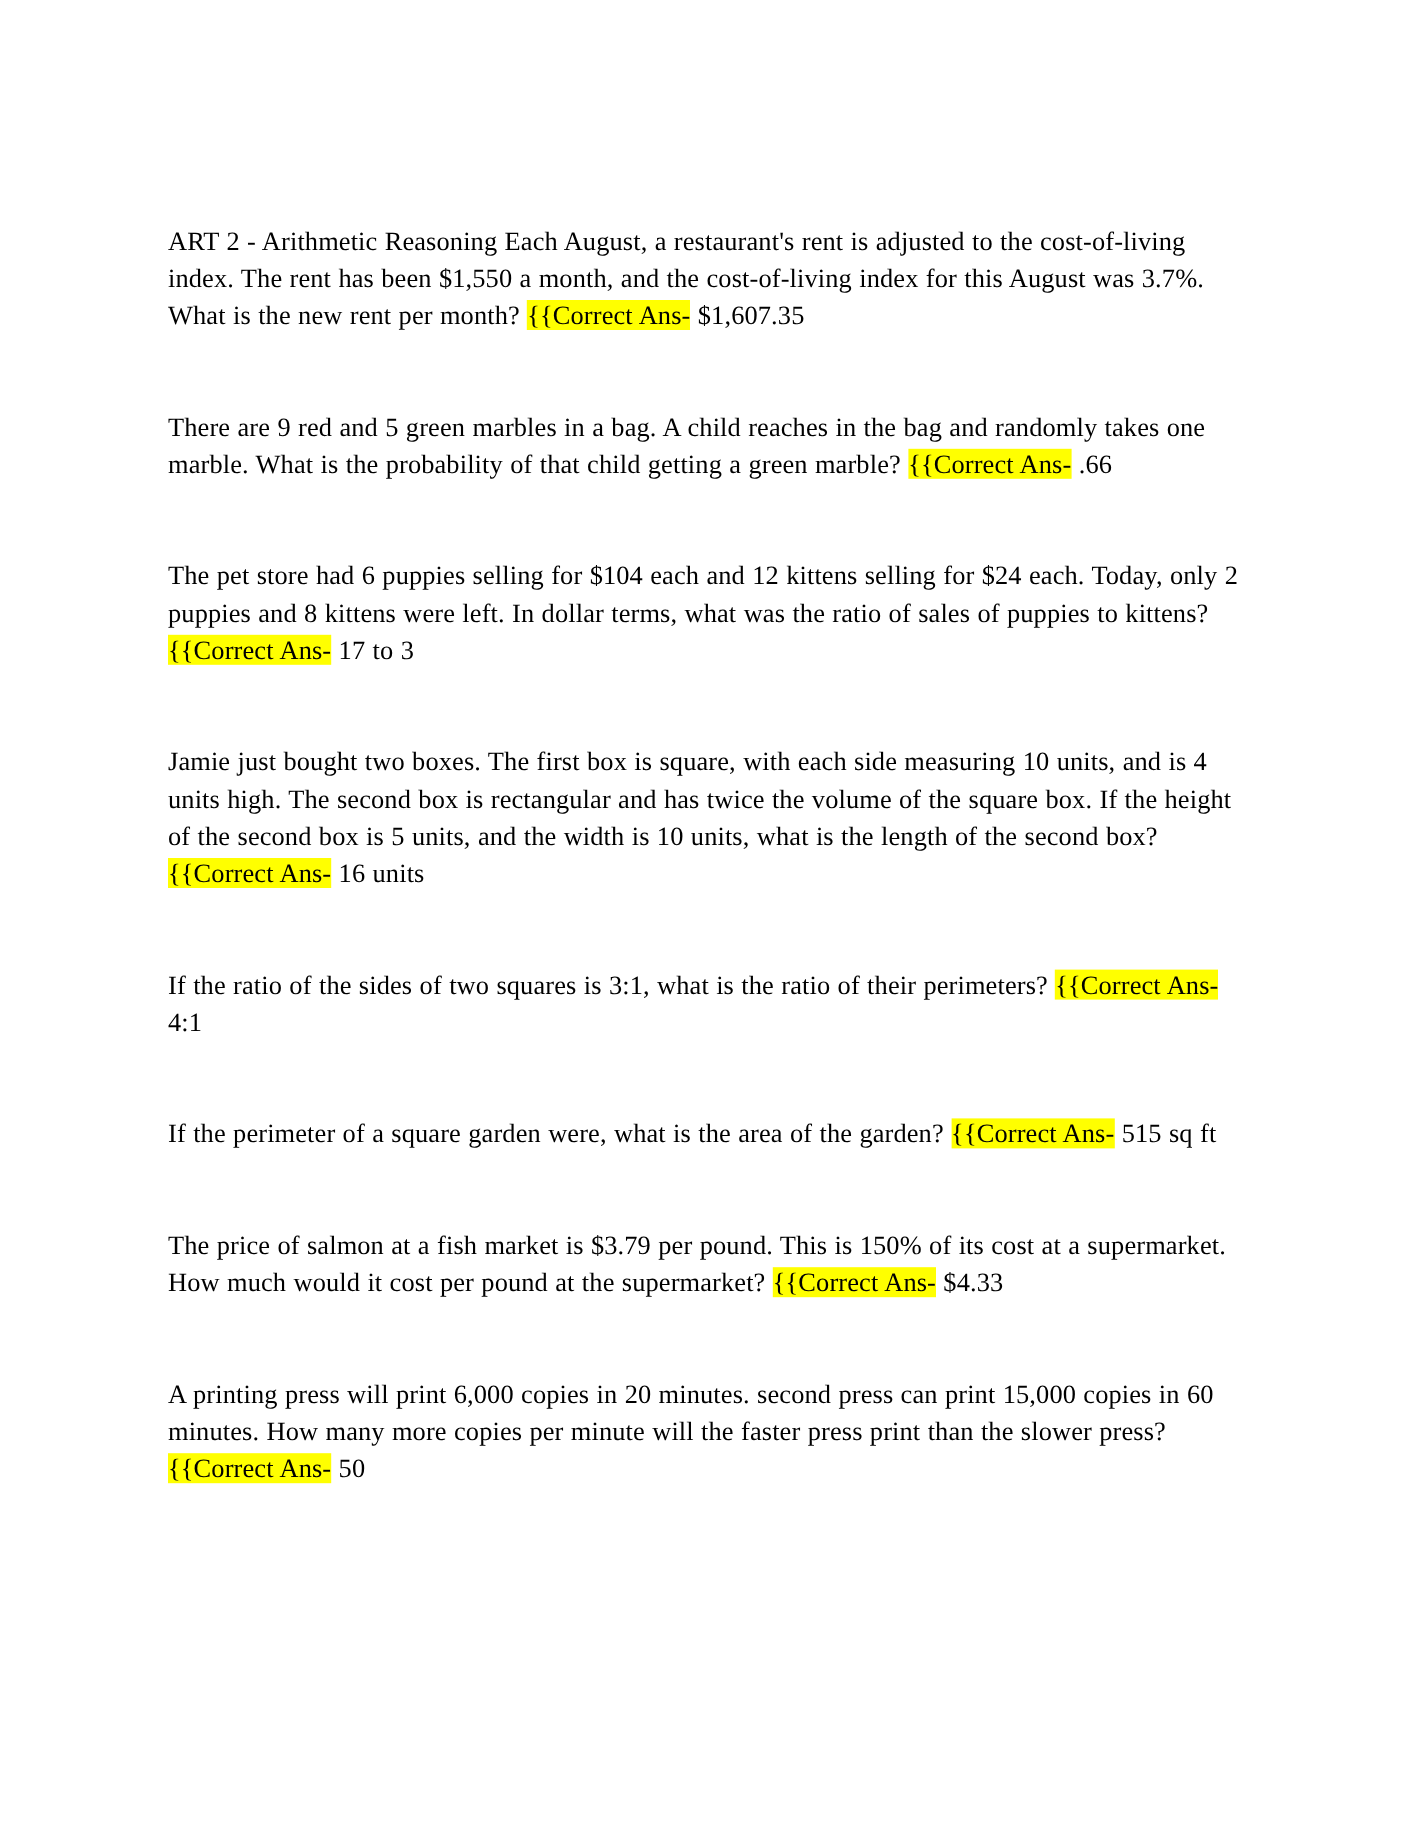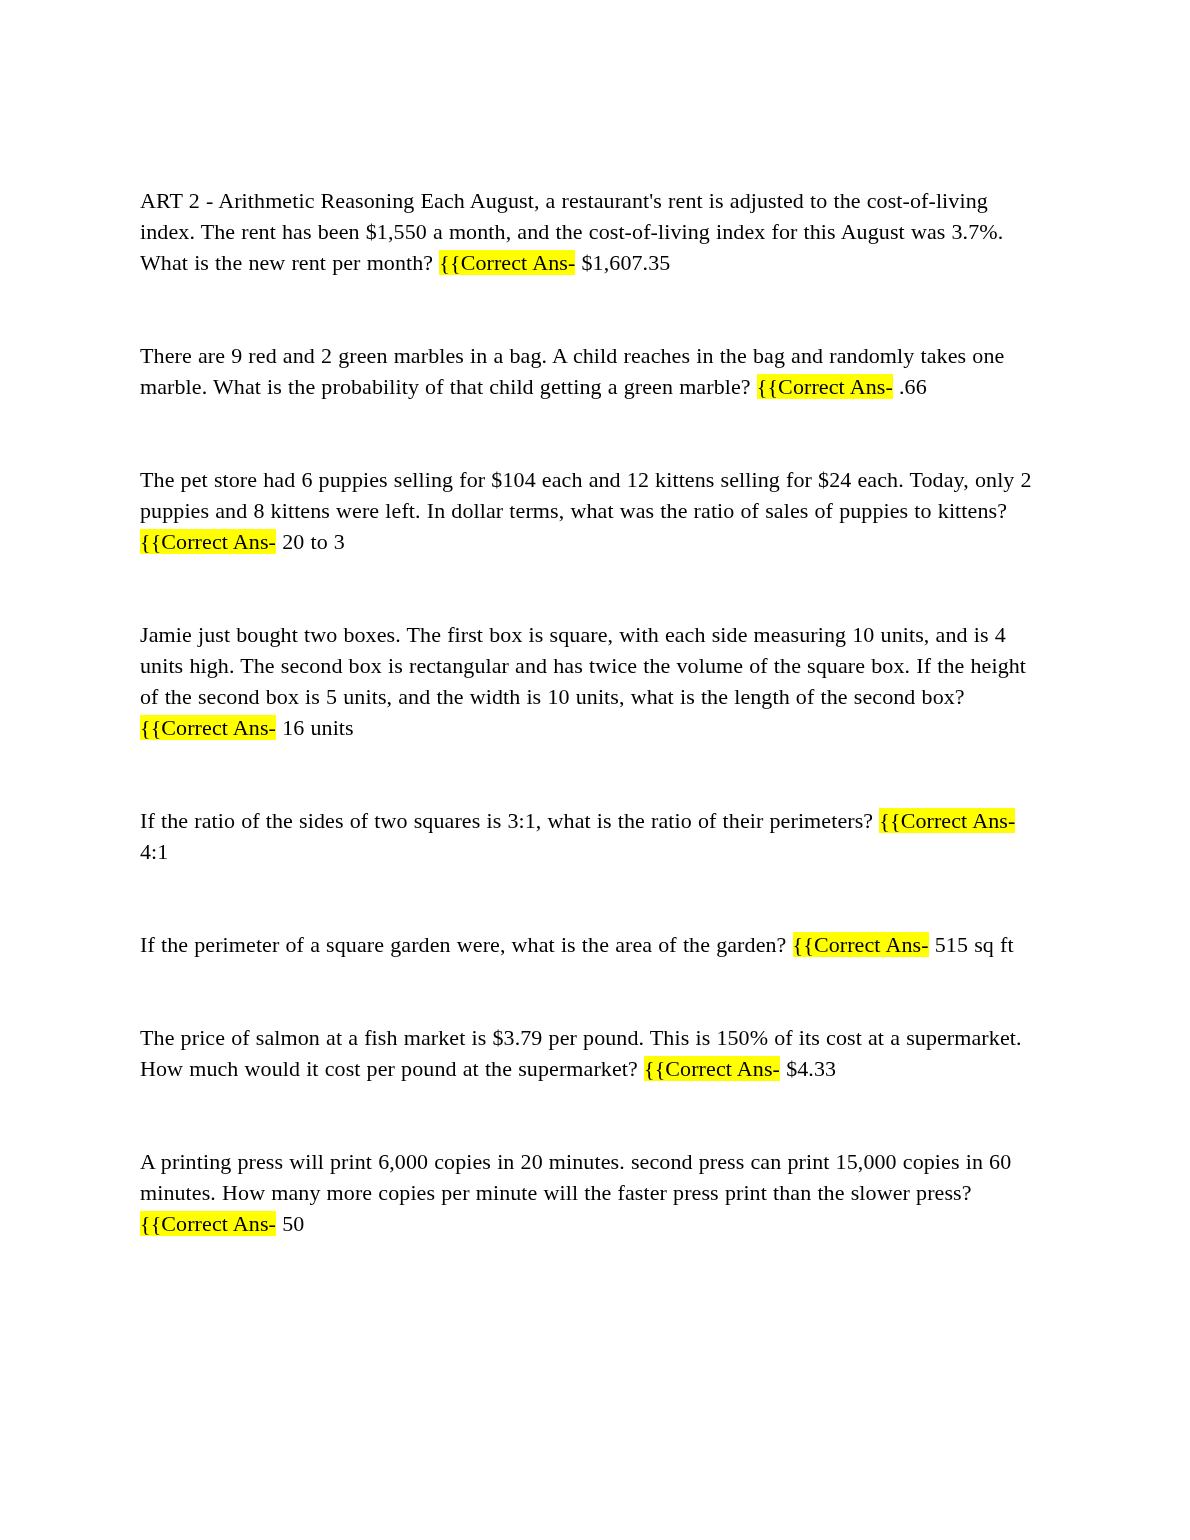--- a/index.html
+++ b/index.html
@@ -33,23 +33,23 @@
     background: #ffff00;
   }
 </style>
 </head>
 <body>
 
 <div class="page">
 
   <p class="question"><span>ART 2 - Arithmetic Reasoning Each August, a restaurant's rent is adjusted to the cost-of-living index. The rent has been $1,550 a month, and the cost-of-living index for this August was 3.7%. What is the new rent per month? </span><span class="hl">{{Correct Ans-</span><span> $1,607.35</span></p>
 
-  <p class="question"><span>There are 9 red and 2 green marbles in a bag. A child reaches in the bag and randomly takes one marble. What is the probability of that child getting a green marble? </span><span class="hl">{{Correct Ans-</span><span> .66</span></p>
+  <p class="question"><span>There are 9 red and 5 green marbles in a bag. A child reaches in the bag and randomly takes one marble. What is the probability of that child getting a green marble? </span><span class="hl">{{Correct Ans-</span><span> .66</span></p>
 
-  <p class="question"><span>The pet store had 6 puppies selling for $104 each and 12 kittens selling for $24 each. Today, only 2 puppies and 8 kittens were left. In dollar terms, what was the ratio of sales of puppies to kittens? </span><span class="hl">{{Correct Ans-</span><span> 20 to 3</span></p>
+  <p class="question"><span>The pet store had 6 puppies selling for $104 each and 12 kittens selling for $24 each. Today, only 2 puppies and 8 kittens were left. In dollar terms, what was the ratio of sales of puppies to kittens? </span><span class="hl">{{Correct Ans-</span><span> 17 to 3</span></p>
 
   <p class="question"><span>Jamie just bought two boxes. The first box is square, with each side measuring 10 units, and is 4 units high. The second box is rectangular and has twice the volume of the square box. If the height of the second box is 5 units, and the width is 10 units, what is the length of the second box? </span><span class="hl">{{Correct Ans-</span><span> 16 units</span></p>
 
   <p class="question"><span>If the ratio of the sides of two squares is 3:1, what is the ratio of their perimeters? </span><span class="hl">{{Correct Ans-</span><span> 4:1</span></p>
 
   <p class="question"><span>If the perimeter of a square garden were, what is the area of the garden? </span><span class="hl">{{Correct Ans-</span><span> 515 sq ft</span></p>
 
   <p class="question"><span>The price of salmon at a fish market is $3.79 per pound. This is 150% of its cost at a supermarket. How much would it cost per pound at the supermarket? </span><span class="hl">{{Correct Ans-</span><span> $4.33</span></p>
 
   <p class="question"><span>A printing press will print 6,000 copies in 20 minutes. second press can print 15,000 copies in 60 minutes. How many more copies per minute will the faster press print than the slower press? </span><span class="hl">{{Correct Ans-</span><span> 50</span></p>

